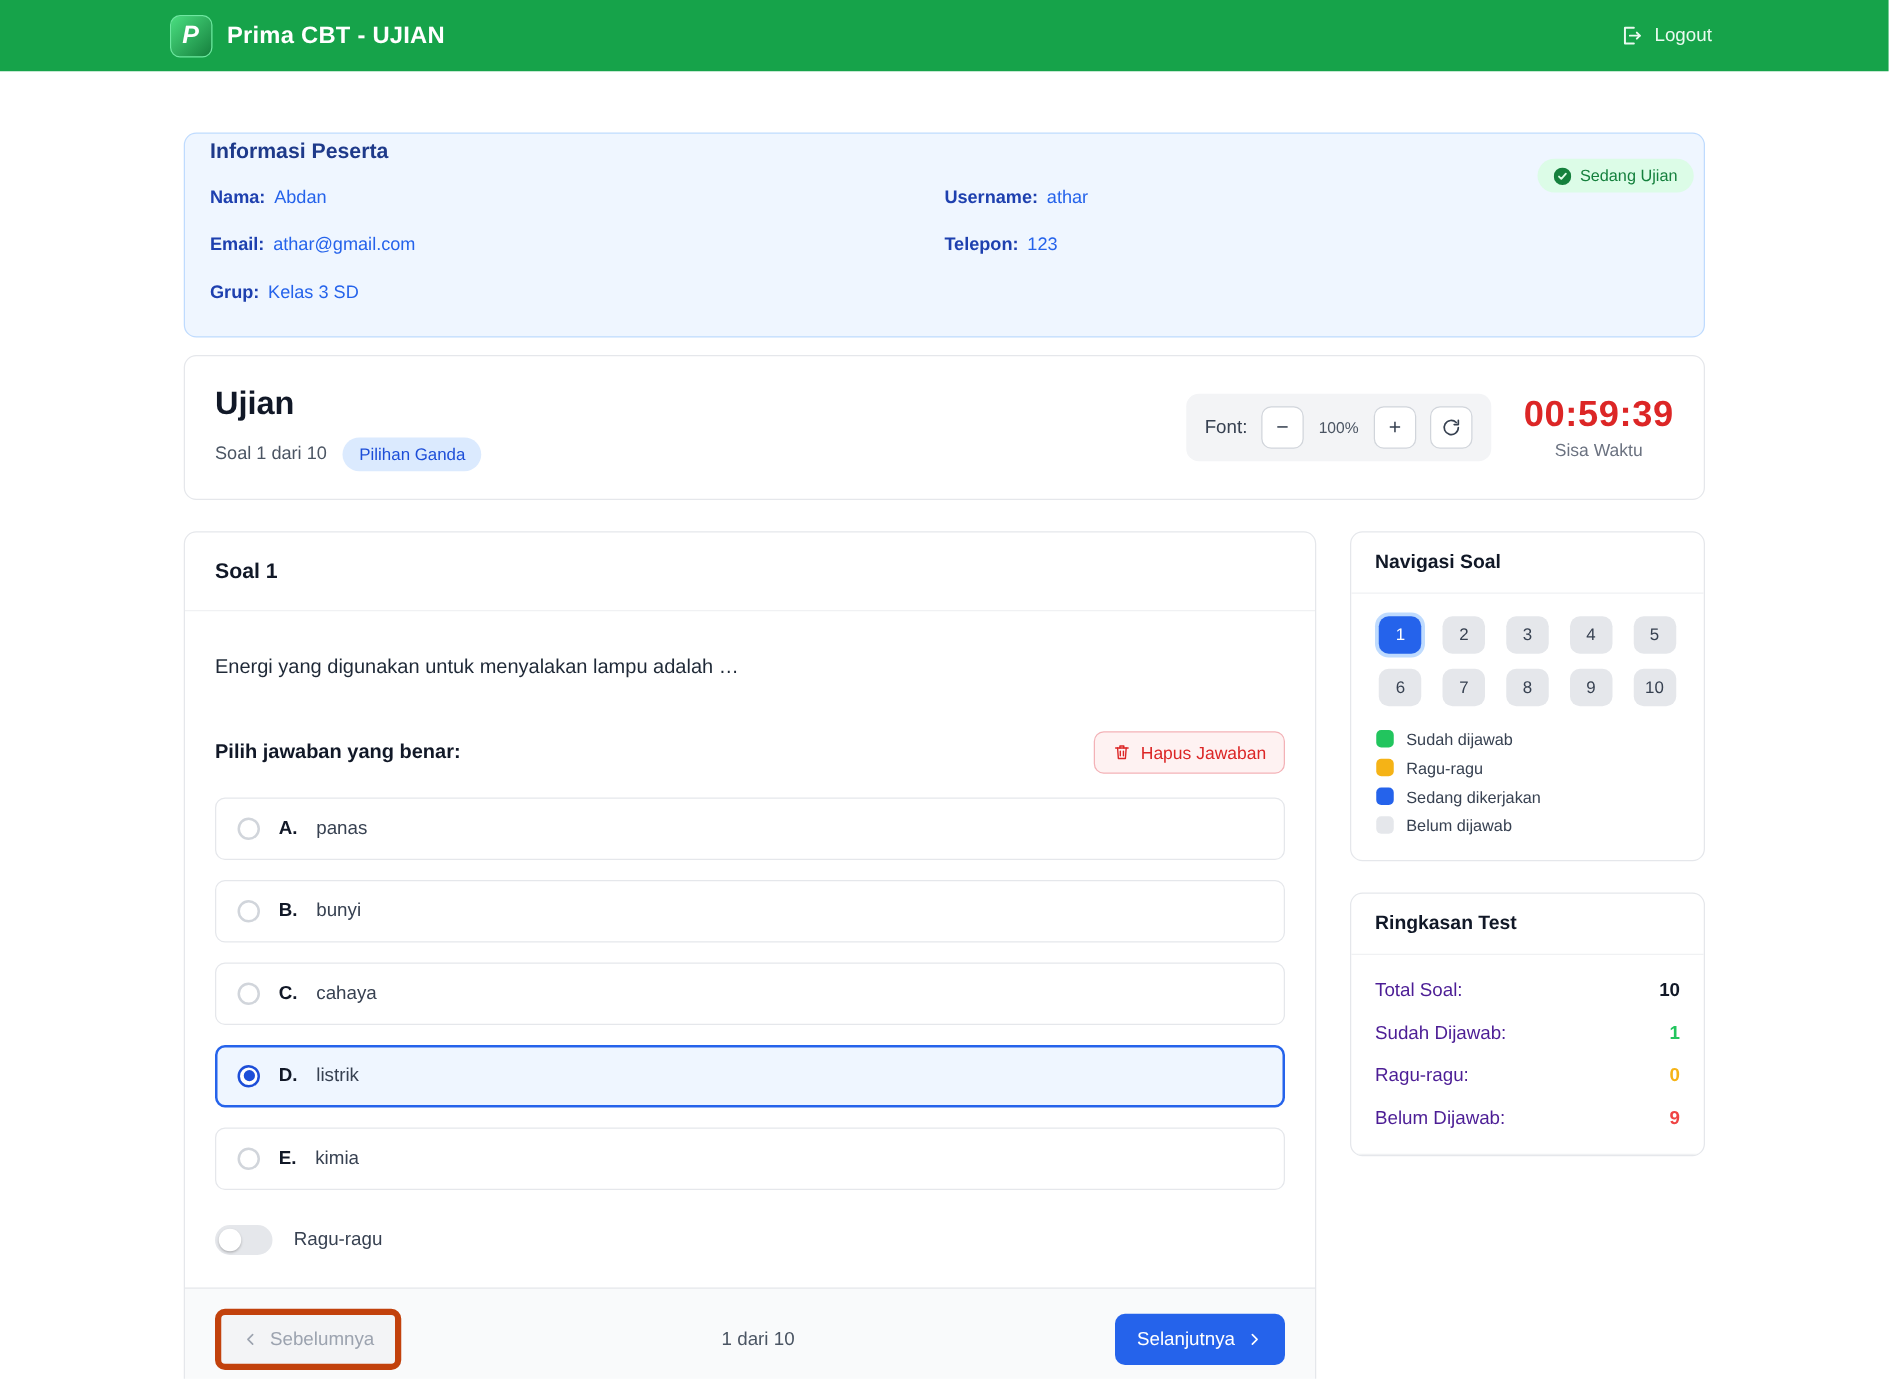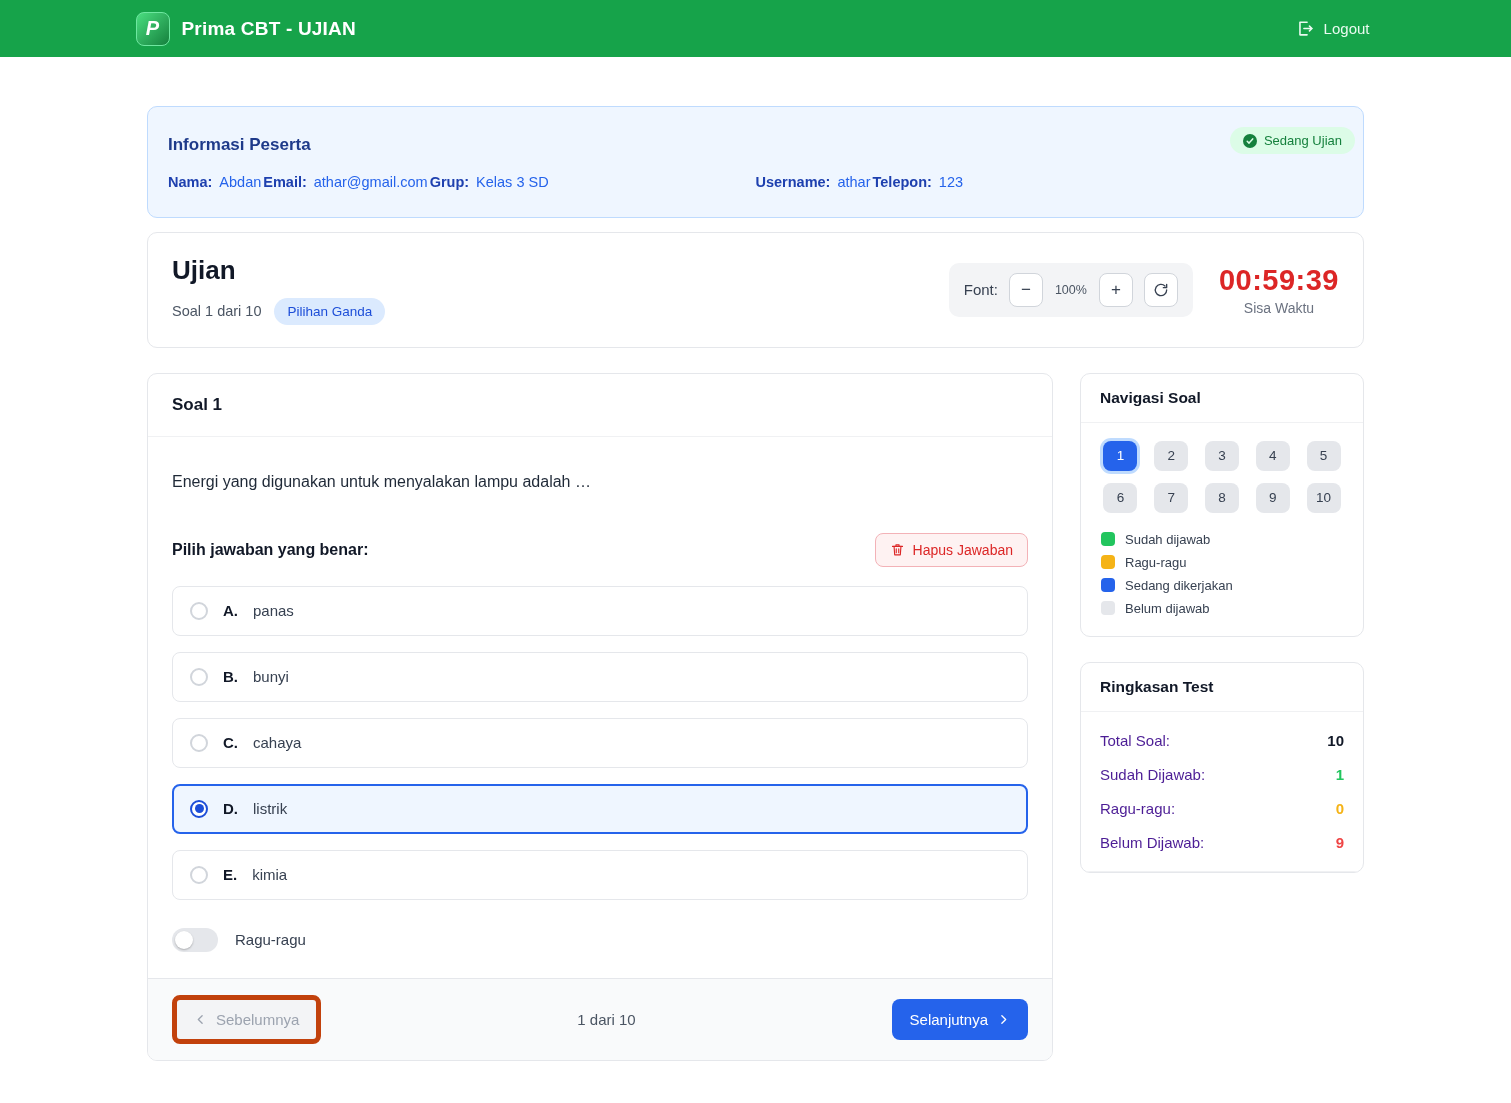--- a/index.html
+++ b/index.html
@@ -33,31 +33,31 @@
     display: flex; align-items: center; gap: 9px;
   }
 
   
   .page { width: 1217px; margin: 0 auto; padding-top: 49px; }
 
   
   .info-card {
     position: relative;
     background: #eff6ff; border: 1px solid #bfdbfe; border-radius: 10px;
-    padding: 28px 20px 26px;
+    padding: 4px 20px 26px;
   }
   .info-title { margin: 0 0 20px; font-size: 17px; font-weight: 700; color: #1e3a8a; }
   .status-badge {
     position: absolute; top: 20px; right: 8px;
     background: #dcfce7; color: #15803d;
     border-radius: 999px; padding: 6px 13px; font-size: 13px;
     display: flex; align-items: center; gap: 7px;
   }
   .fields-grid { display: grid; grid-template-columns: 1fr 1fr; }
-  .fields-col { display: flex; flex-direction: row; gap: 2px; }
+  .fields-col { display: flex; flex-direction: column; gap: 22px; }
   .field { font-size: 14.5px; line-height: 1.1; }
   .f-label { color: #1e40af; font-weight: 700; margin-right: 7px; }
   .f-value { color: #2563eb; }
 
   
   .exam-bar {
     margin-top: 14px; background: #fff;
     border: 1px solid #e5e7eb; border-radius: 10px;
     padding: 22px 24px; display: flex; justify-content: space-between; align-items: center;
   }

